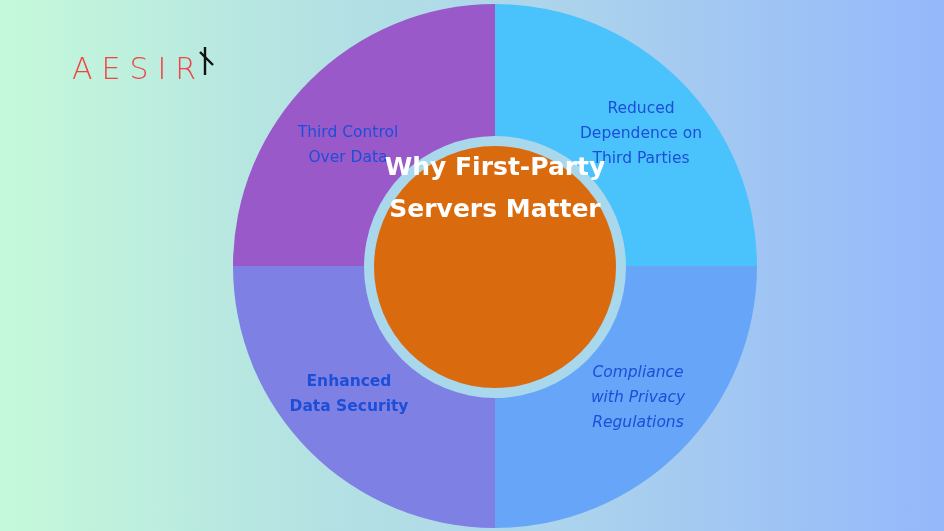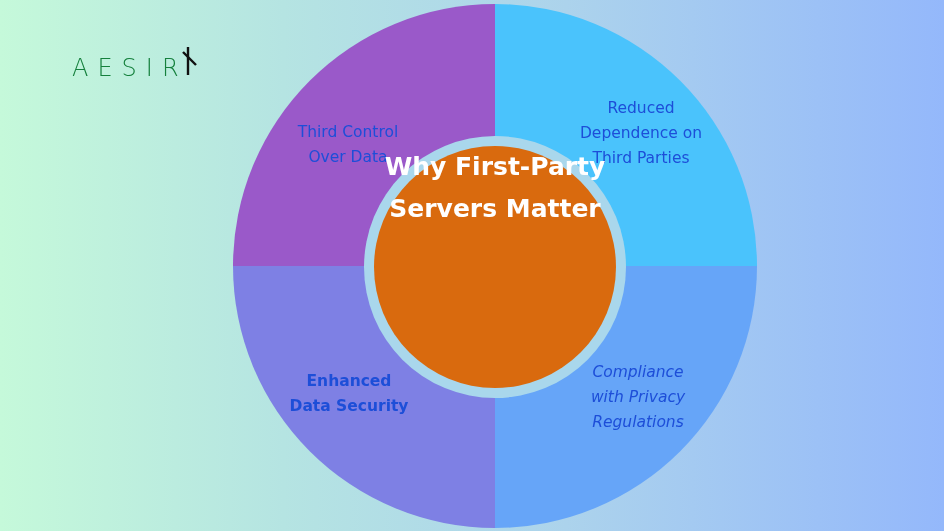--- a/index.html
+++ b/index.html
@@ -7,21 +7,21 @@
     width:944px; height:531px; overflow:hidden; position:relative;
     background: linear-gradient(90deg, #c5f9da 0%, #b5e4e2 30%, #acd3ec 60%, #94b8fb 100%);
     font-family: "DejaVu Sans", sans-serif;
   }
   .logo {
     position:absolute; left:72px; top:50px; height:36px;
     display:flex; align-items:center;
   }
   .logo-text {
     font-family: "DejaVu Sans", sans-serif;
-    font-weight: 300; font-size: 24px; letter-spacing: 9px; color:#15803d;
+    font-weight: 300; font-size: 30px; letter-spacing: 9px; color:#ef4444;
   }
   .logo-mark { margin-left:-6px; margin-top:-10px; }
   .wheel {
     position:absolute; left:233px; top:4px; width:524px; height:524px;
     border-radius:50%; overflow:hidden;
   }
   .quad { position:absolute; width:262px; height:262px; }
   .q-tl { left:0; top:0; }
   .q-tr { left:262px; top:0; }
   .q-bl { left:0; top:262px; }

